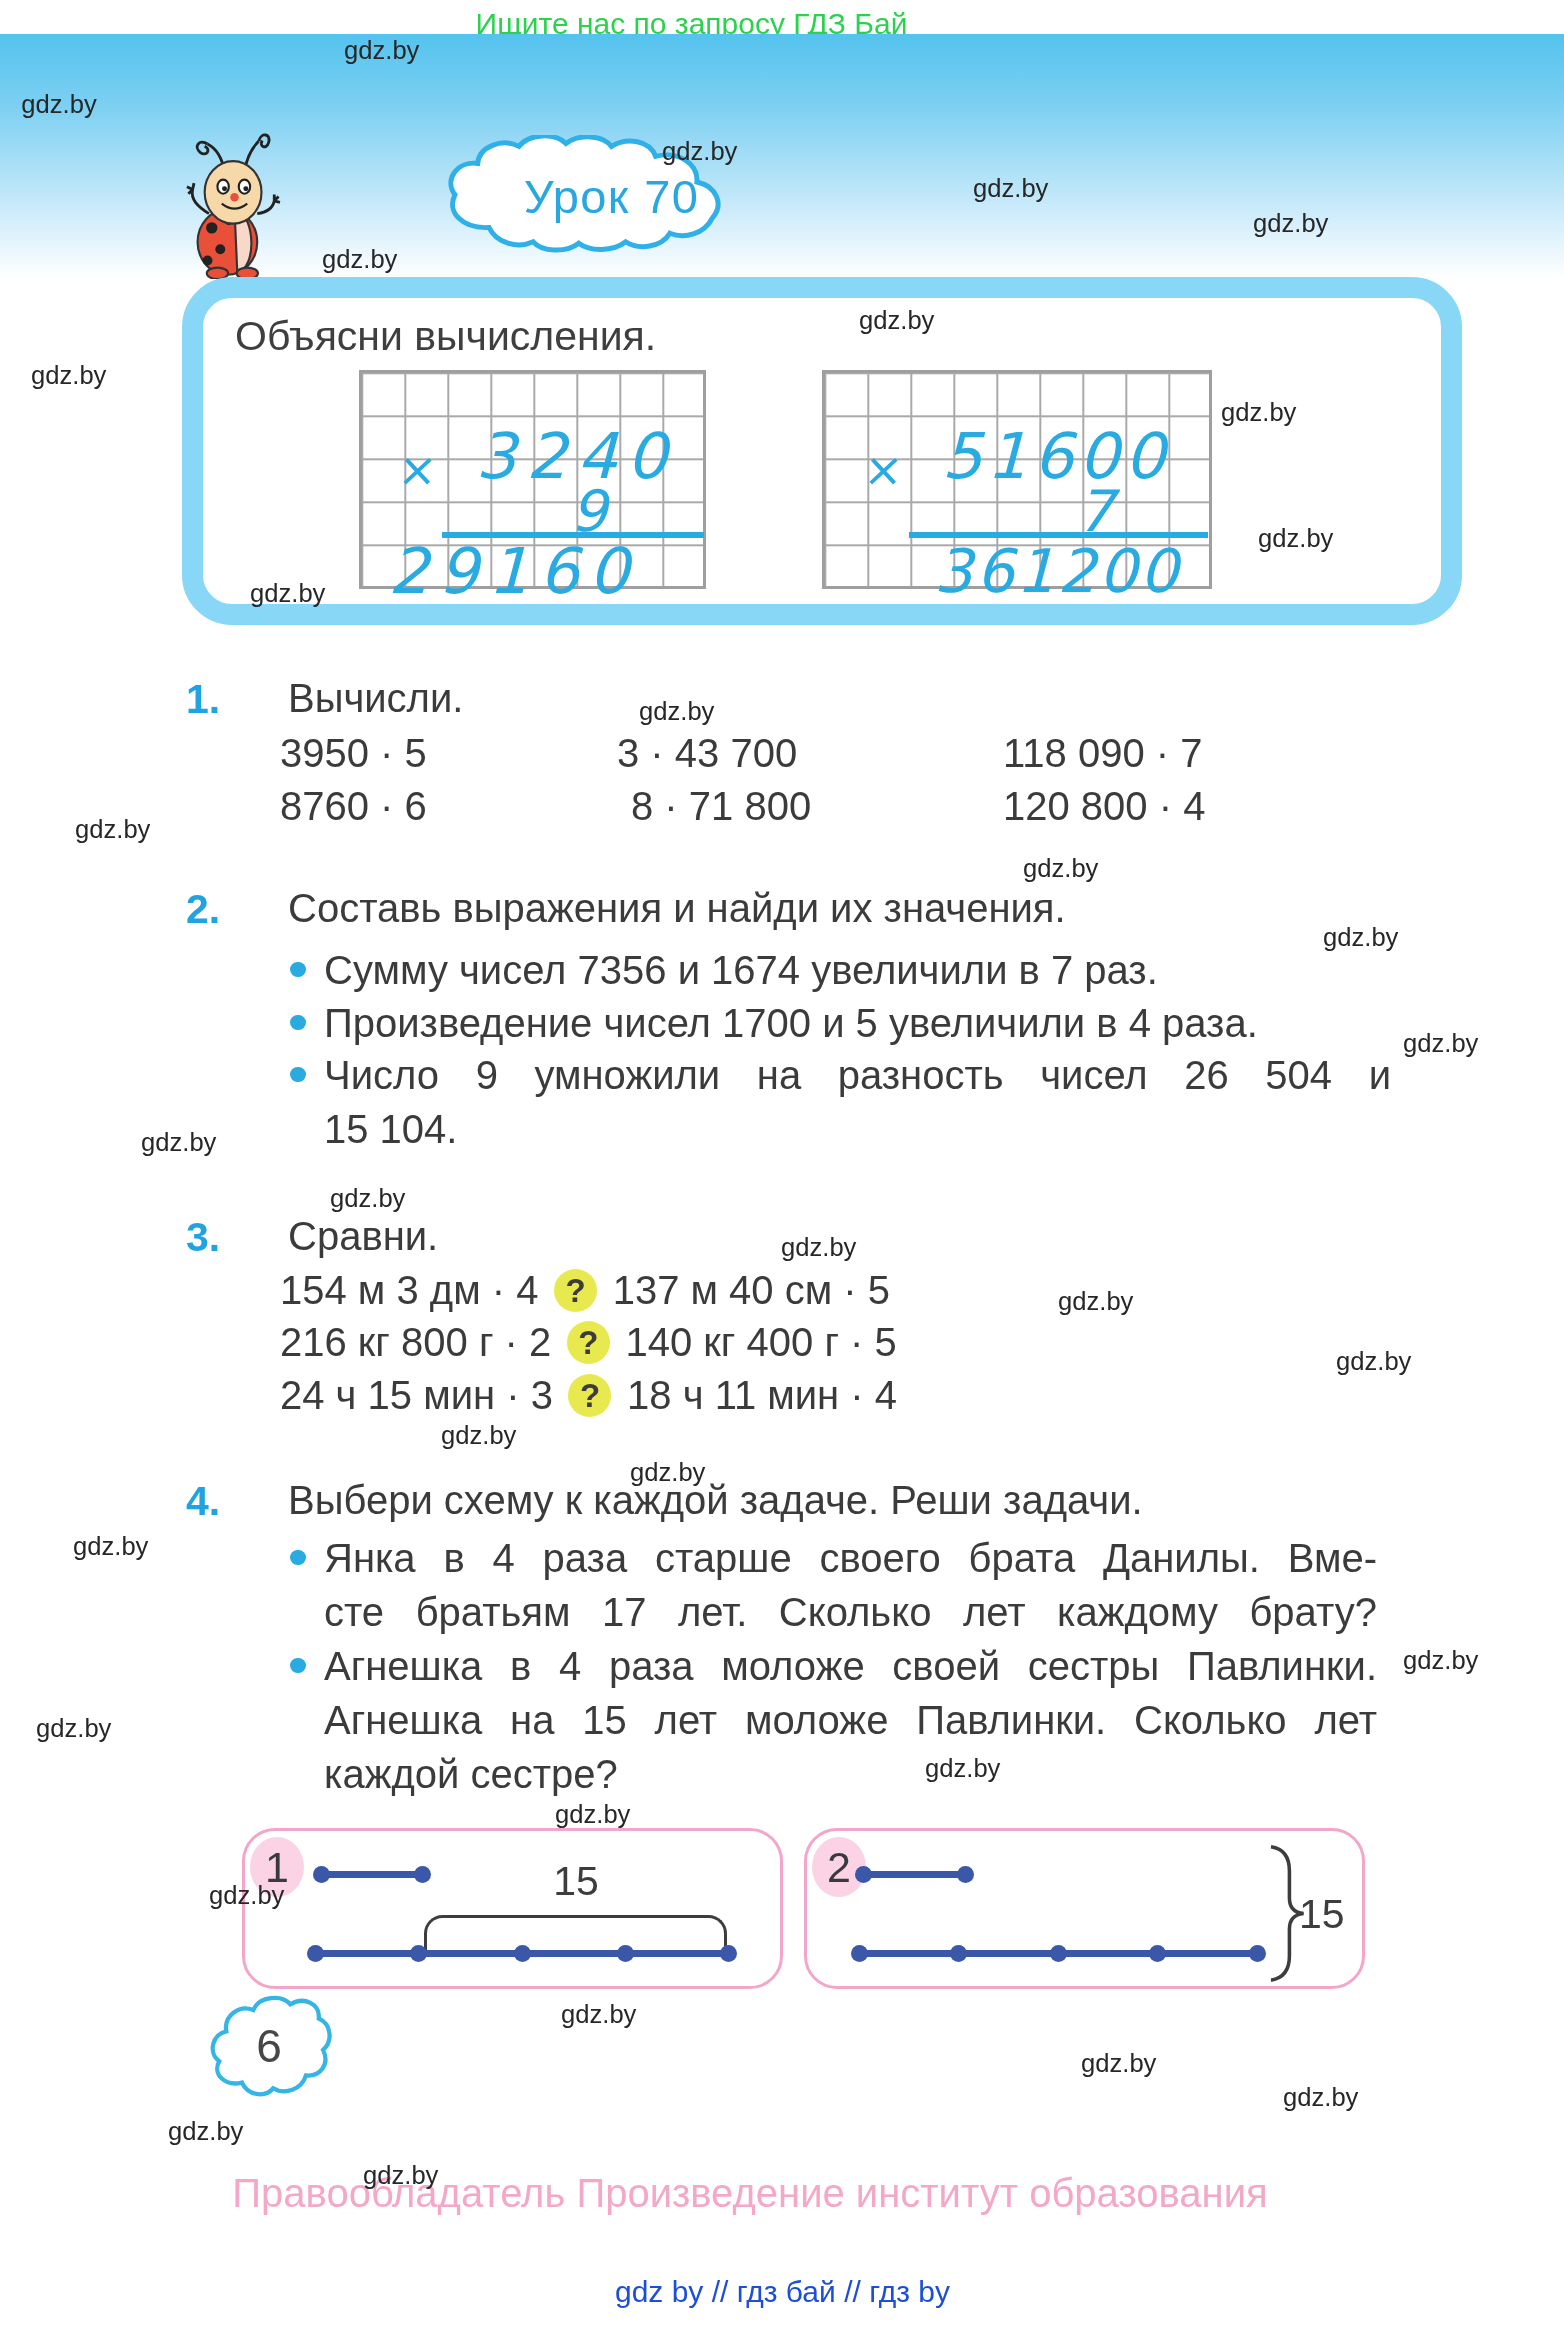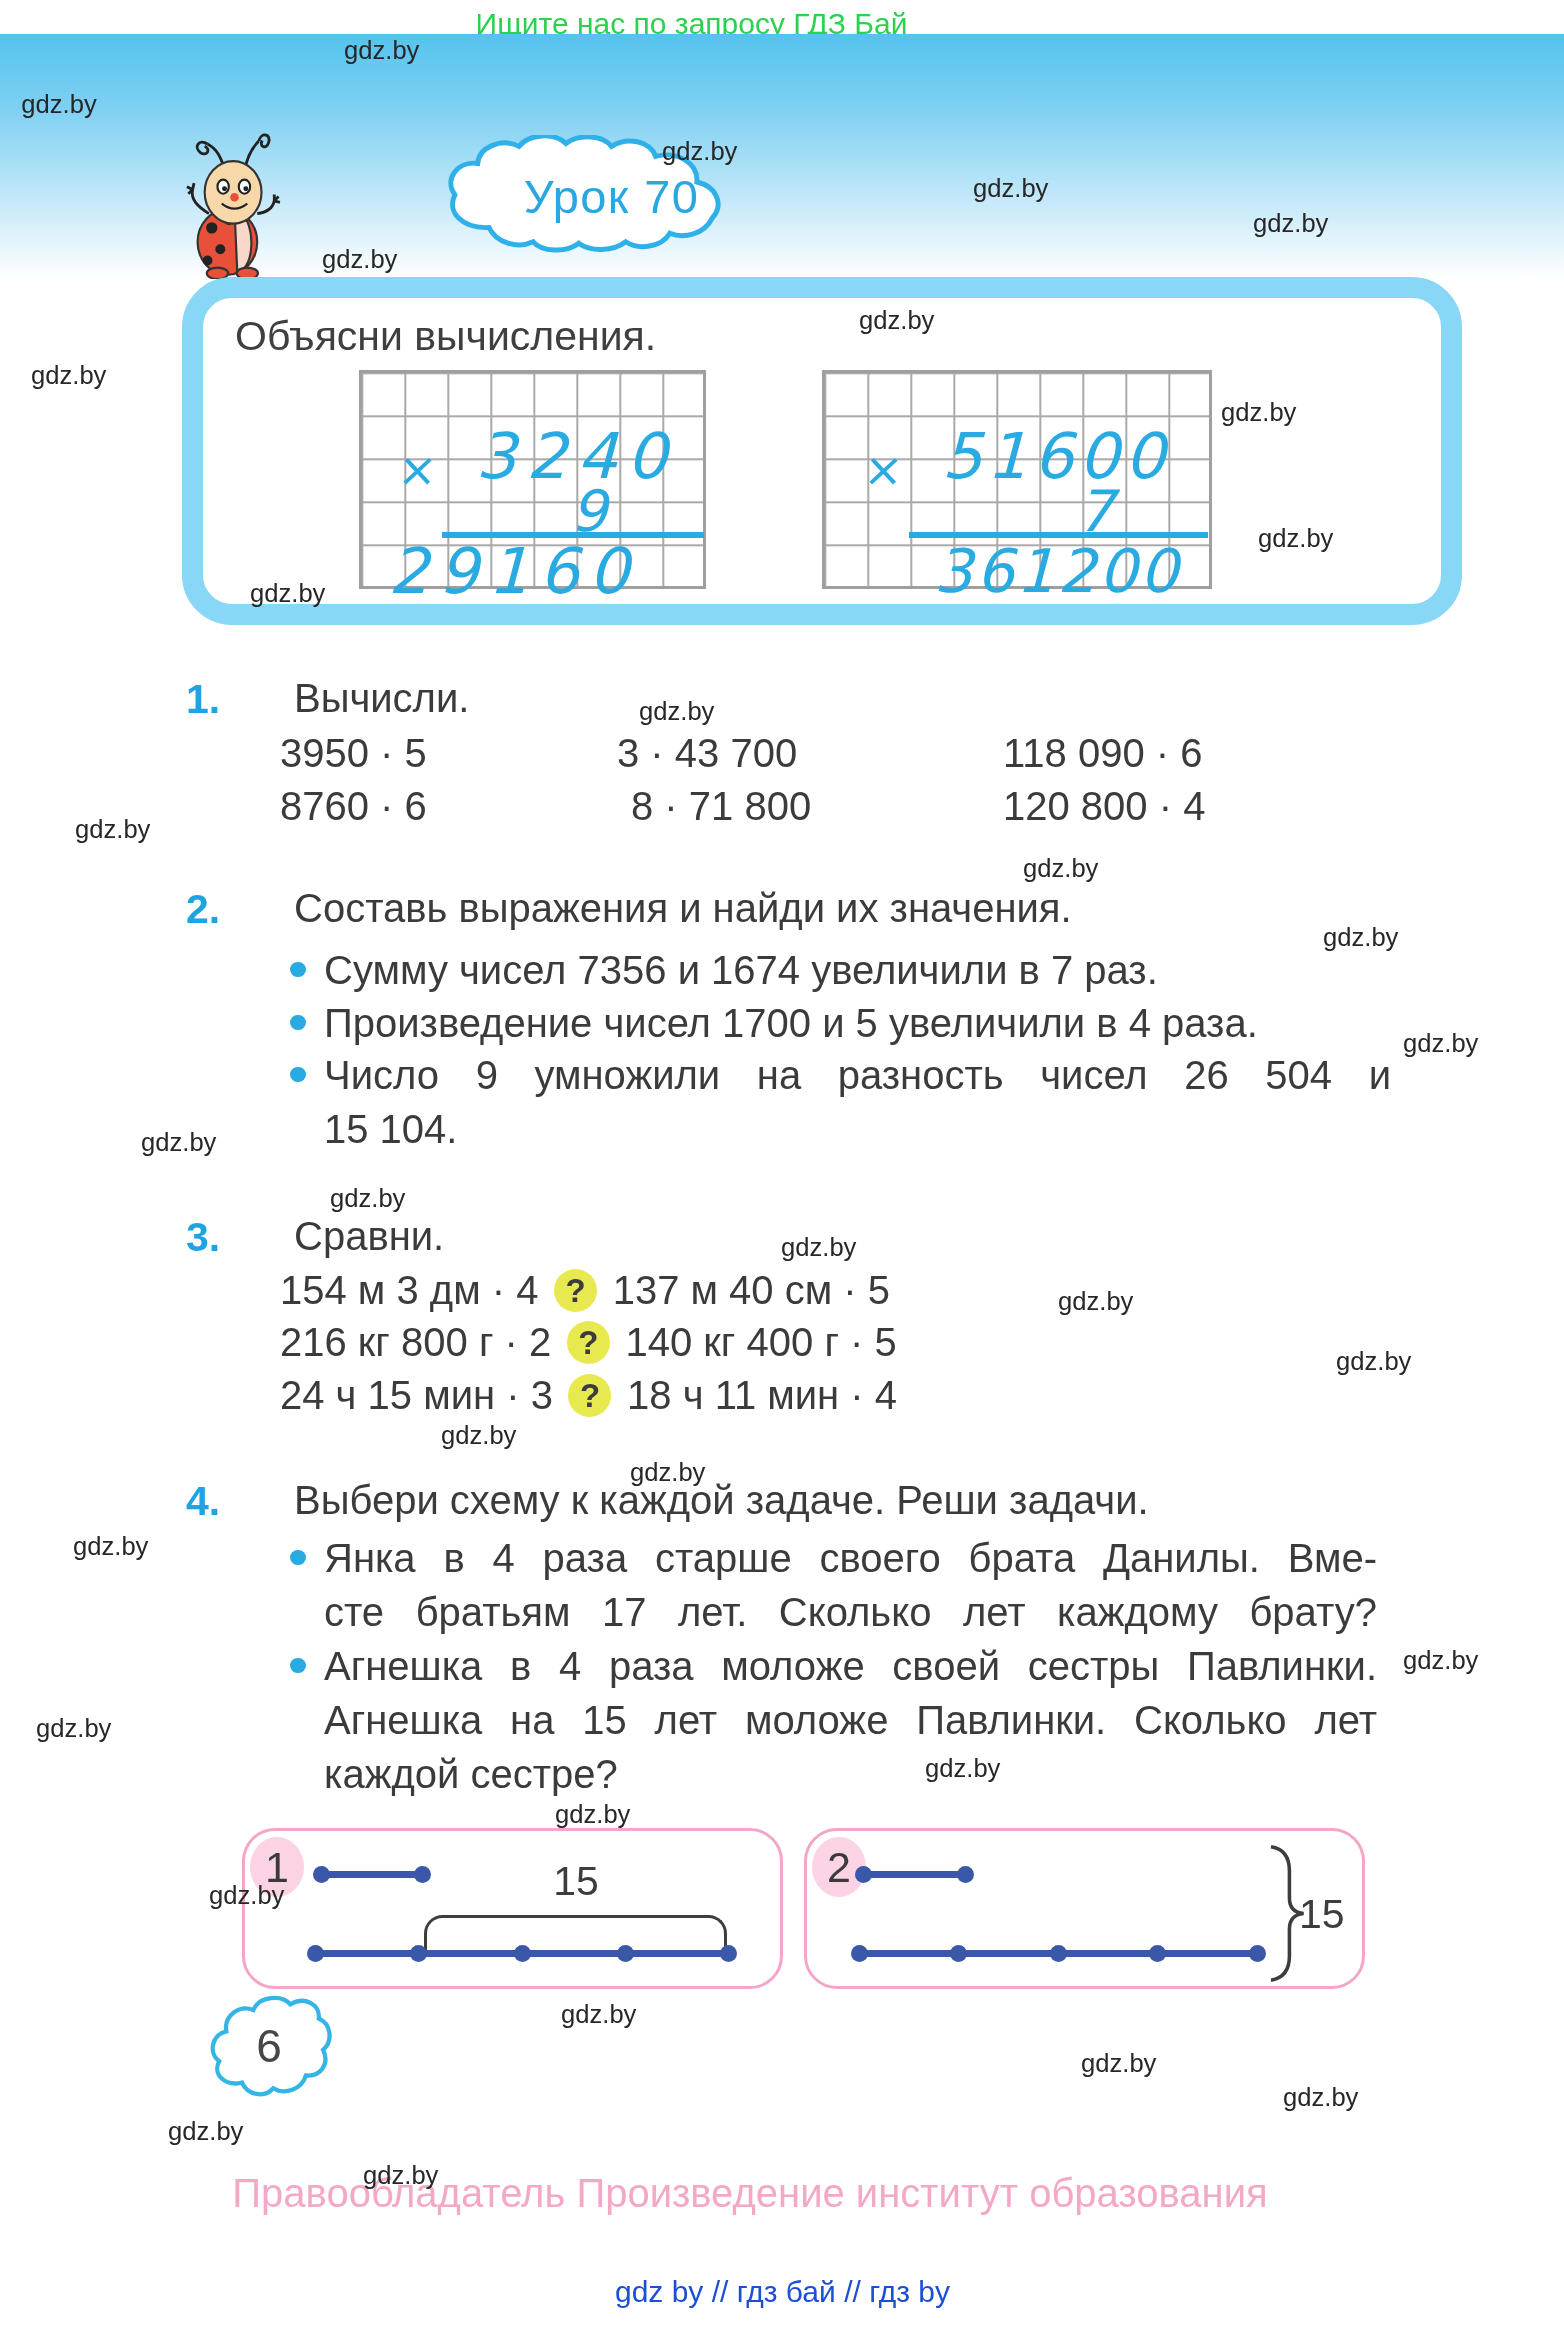--- a/index.html
+++ b/index.html
@@ -25,21 +25,21 @@
   .grid-left{left:359px;top:370px;width:341px;height:213px;}
   .grid-right{left:822px;top:370px;width:384px;height:213px;}
   .hw{position:absolute;color:#29abe2;font-style:italic;font-family:"DejaVu Sans",sans-serif;
       transform:skewX(-4deg);}
   .hw-sign{font-size:47px;}
   .hw-big{font-size:63px;line-height:65px;}
   .hw-mid{font-size:57px;line-height:60px;text-align:center;}
   .result-line{position:absolute;height:5.7px;background:#29abe2;}
   
   .exnum{position:absolute;left:186px;width:71px;font-size:41px;font-weight:700;color:#1fa3e1;}
-  .extitle{position:absolute;left:294px;font-size:40px;color:#3b3b3b;}
+  .extitle{position:absolute;left:288px;font-size:40px;color:#3b3b3b;}
   .expr{position:absolute;font-size:40px;color:#3b3b3b;}
   .bgroup{position:absolute;left:324px;font-size:40px;line-height:54px;color:#3b3b3b;}
   .bgroup .bdot{position:absolute;left:-34px;top:18.5px;width:15.6px;height:15.6px;border-radius:50%;
                 background:#29abe2;}
   .jl{text-align:justify;text-align-last:justify;}
   .cmp{position:absolute;left:280px;display:flex;align-items:center;gap:15.6px;
        font-size:40px;color:#3b3b3b;}
   .qmark{display:inline-flex;width:43px;height:43px;border-radius:50%;background:#e8e84f;
          color:#3c3c3c;font-size:33px;font-weight:700;align-items:center;justify-content:center;}
   
@@ -119,21 +119,21 @@
   <span class="hw hw-sign abs" style="left:864px;top:442px;">×</span>
   <span class="hw hw-big abs" style="left:947px;top:424px;letter-spacing:5.7px;">51600</span>
   <span class="hw hw-mid abs" style="left:1076px;top:481px;width:50px;">7</span>
   <div class="result-line" style="left:909px;top:532px;width:299px;"></div>
   <span class="hw hw-big abs" style="left:940px;top:539px;letter-spacing:2.8px;font-size:60px;">361200</span>
 
   <div class="exnum" style="top:676px;">1.</div>
   <div class="extitle" style="top:676px;">Вычисли.</div>
   <span class="expr" style="left:280px;top:731px;">3950 · 5</span>
   <span class="expr" style="left:617px;top:731px;">3 · 43 700</span>
-  <span class="expr" style="left:1003px;top:731px;">118 090 · 6</span>
+  <span class="expr" style="left:1003px;top:731px;">118 090 · 7</span>
   <span class="expr" style="left:280px;top:784px;">8760 · 6</span>
   <span class="expr" style="left:631px;top:784px;">8 · 71 800</span>
   <span class="expr" style="left:1003px;top:784px;">120 800 · 4</span>
 
   <div class="exnum" style="top:886px;">2.</div>
   <div class="extitle" style="top:886px;">Составь выражения и найди их значения.</div>
   <div class="bgroup" style="top:943px;width:1067px;">
     <span class="bdot"></span>
     <div>Сумму чисел 7356 и 1674 увеличили в 7 раз.</div>
   </div>

